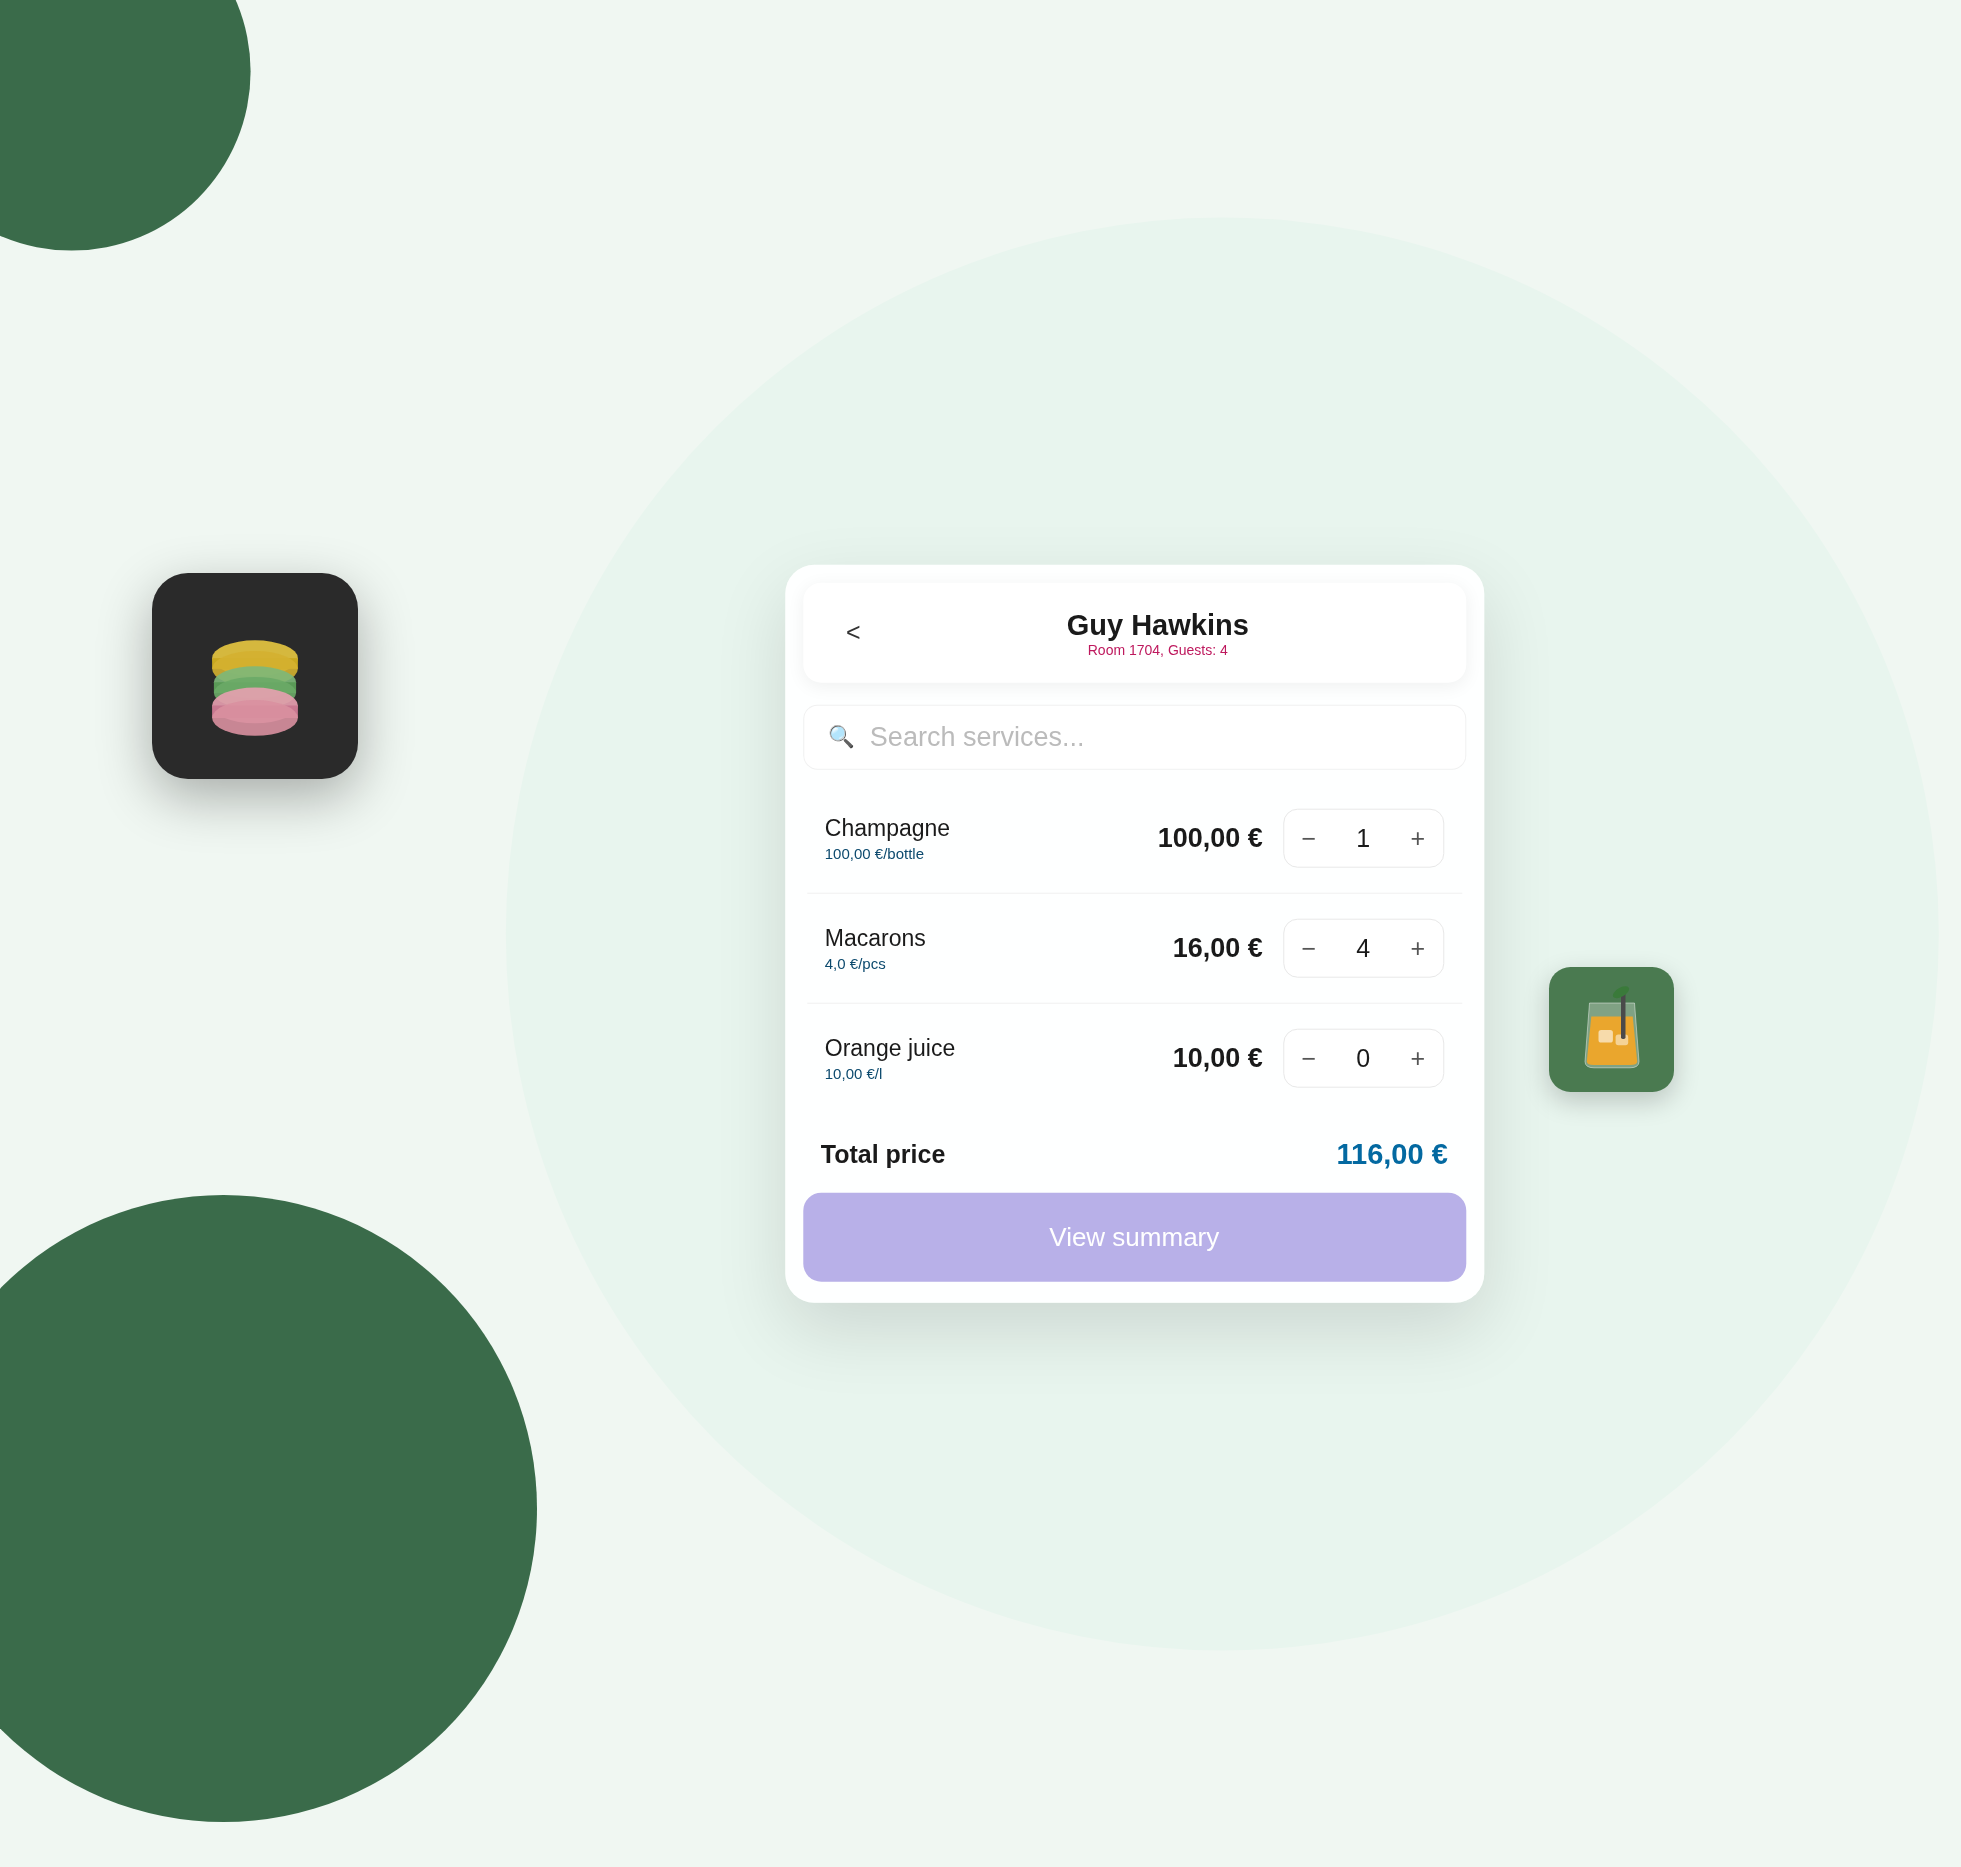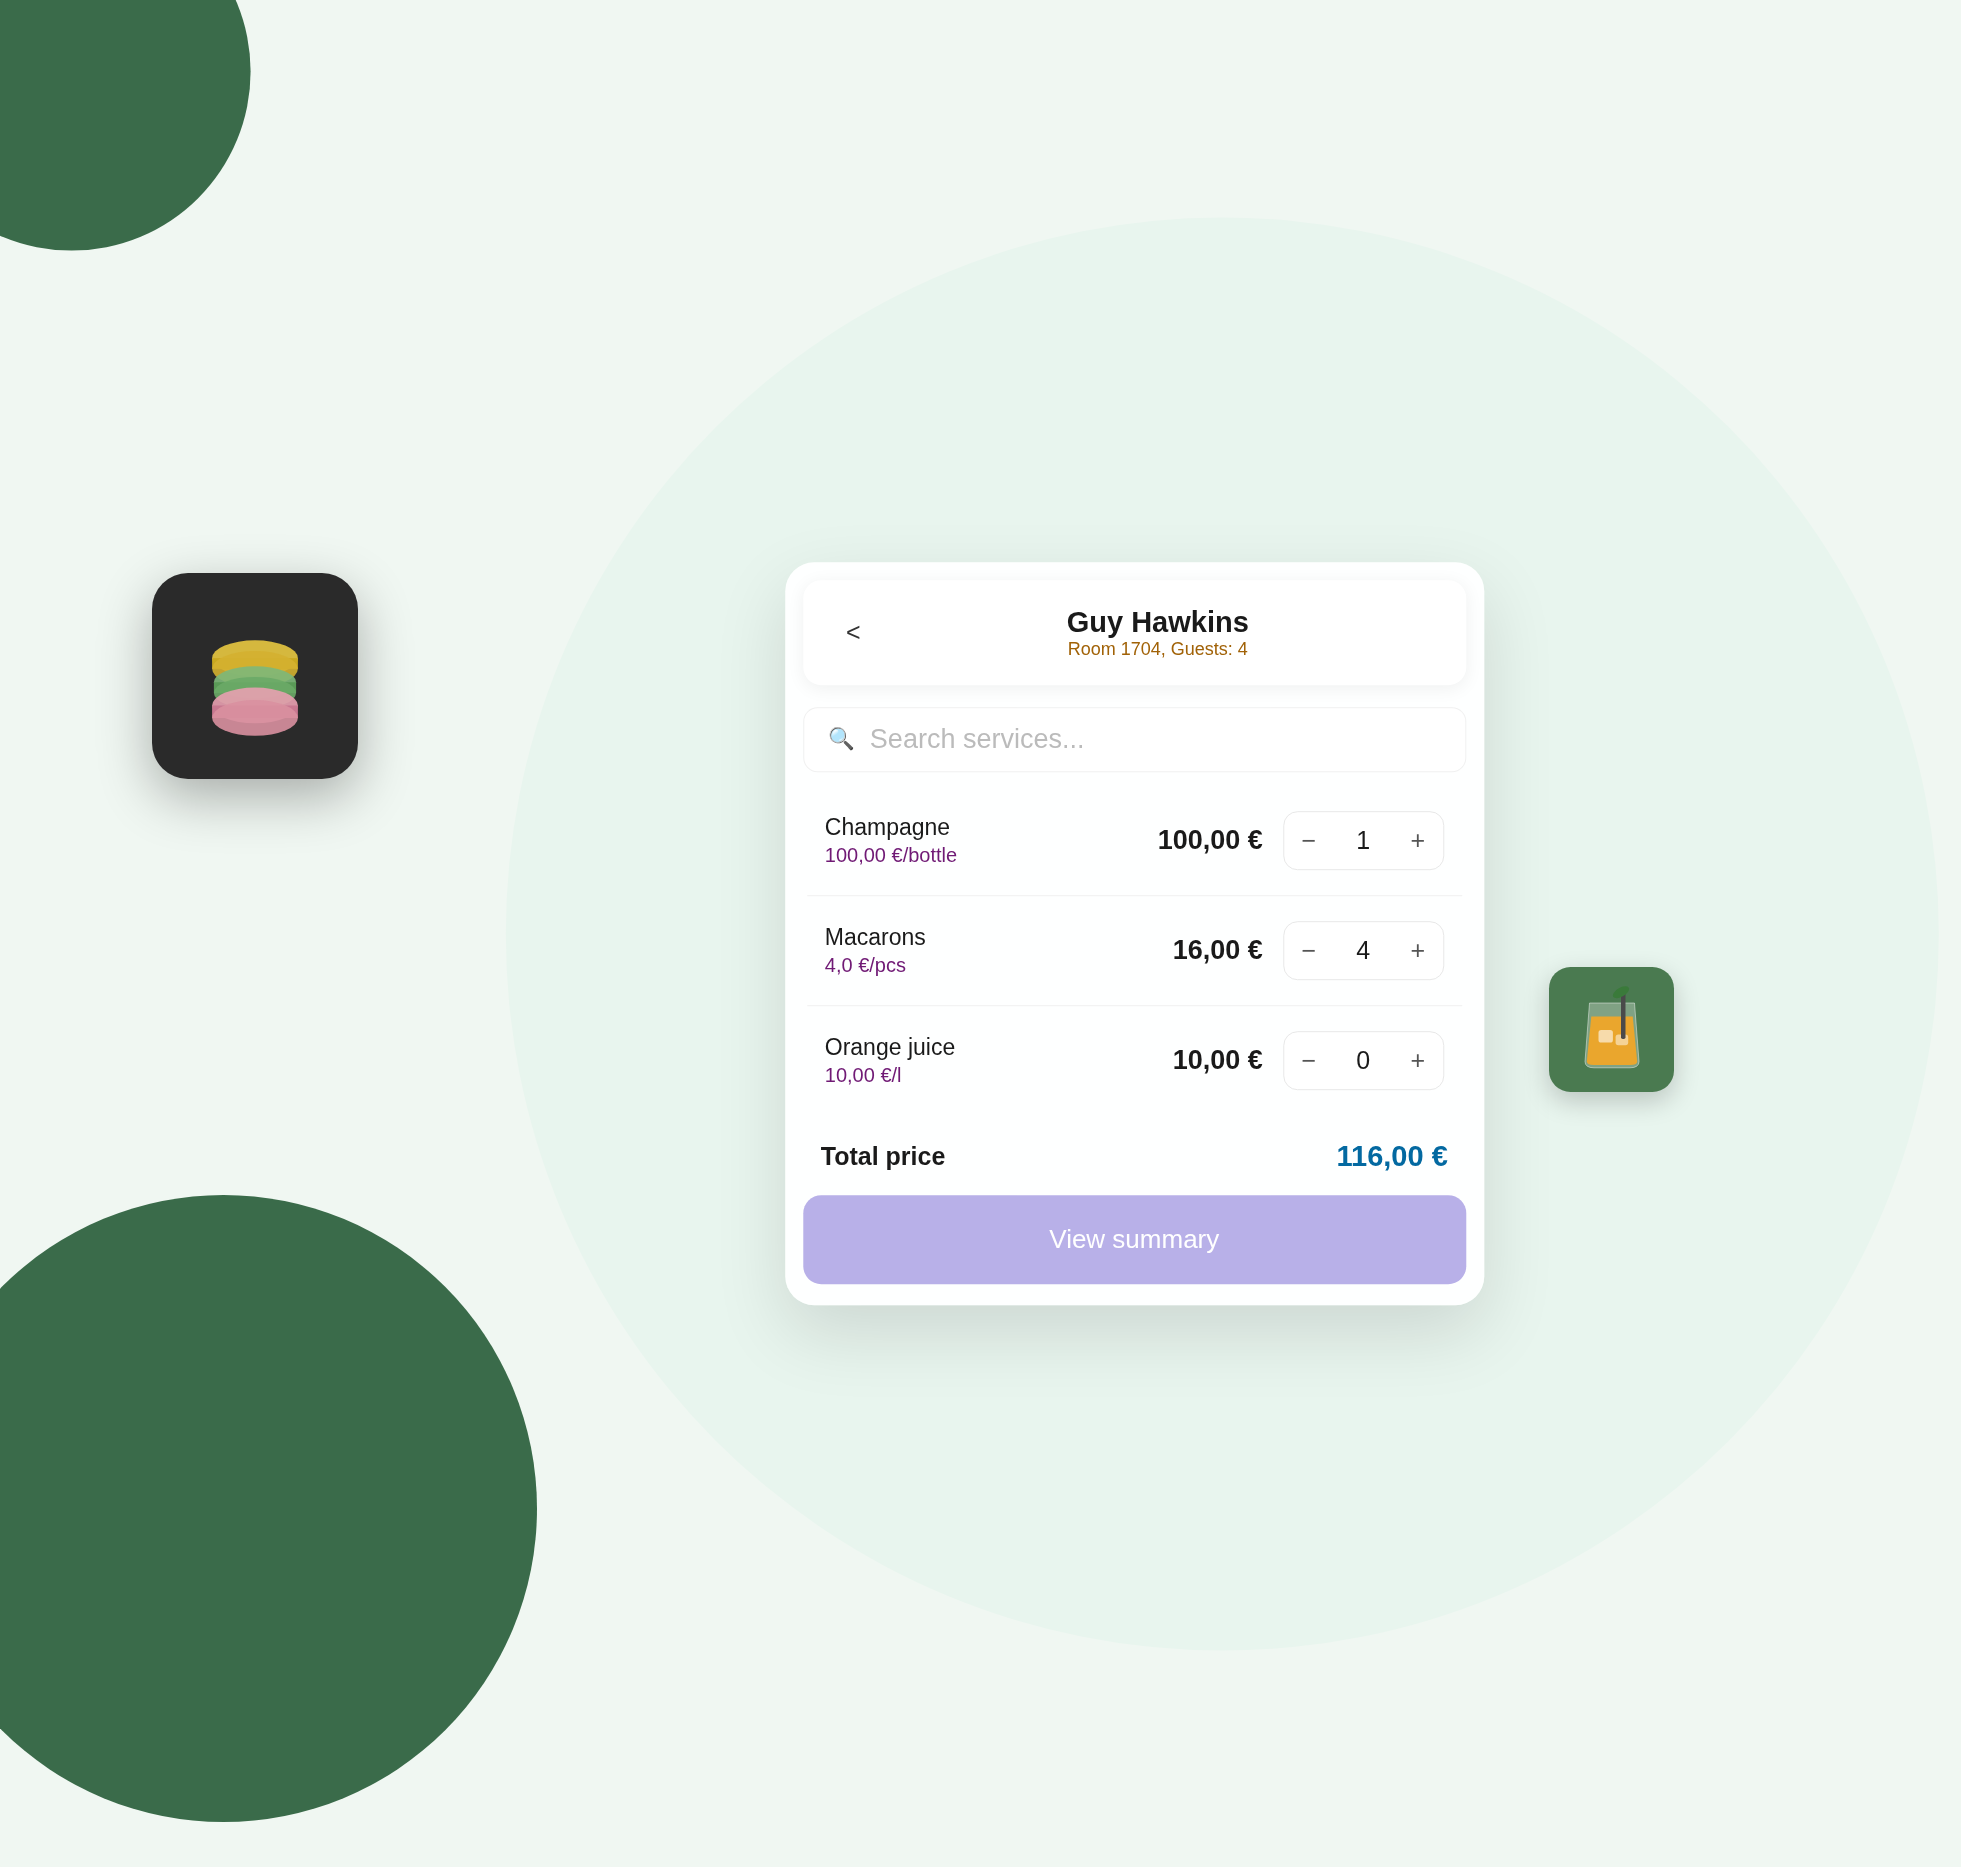--- a/index.html
+++ b/index.html
@@ -126,22 +126,22 @@
     }
 
     .guest-name {
       font-size: 29px;
       font-weight: 700;
       color: #1a1a1a;
       line-height: 1.2;
     }
 
     .guest-info {
-      font-size: 18px;
-      color: #a16207;
+      font-size: 14px;
+      color: #be185d;
       margin-top: 0;
     }
 
     
     .search-bar {
       margin: 21.5px 18px 0 18px;
       background: rgba(255,255,255,0.9);
       border-radius: 14.3px;
       padding: 16px 25px;
       display: flex;
@@ -182,22 +182,22 @@
       flex: 1;
     }
 
     .item-name {
       font-size: 23px;
       font-weight: 500;
       color: #1a1a1a;
     }
 
     .item-price-unit {
-      font-size: 20px;
-      color: #701a75;
+      font-size: 15px;
+      color: #0c4a6e;
       margin-top: 3px;
     }
 
     .item-total {
       font-size: 27px;
       font-weight: 600;
       color: #1a1a1a;
       min-width: 125px;
       text-align: right;
       margin-right: 2px;

